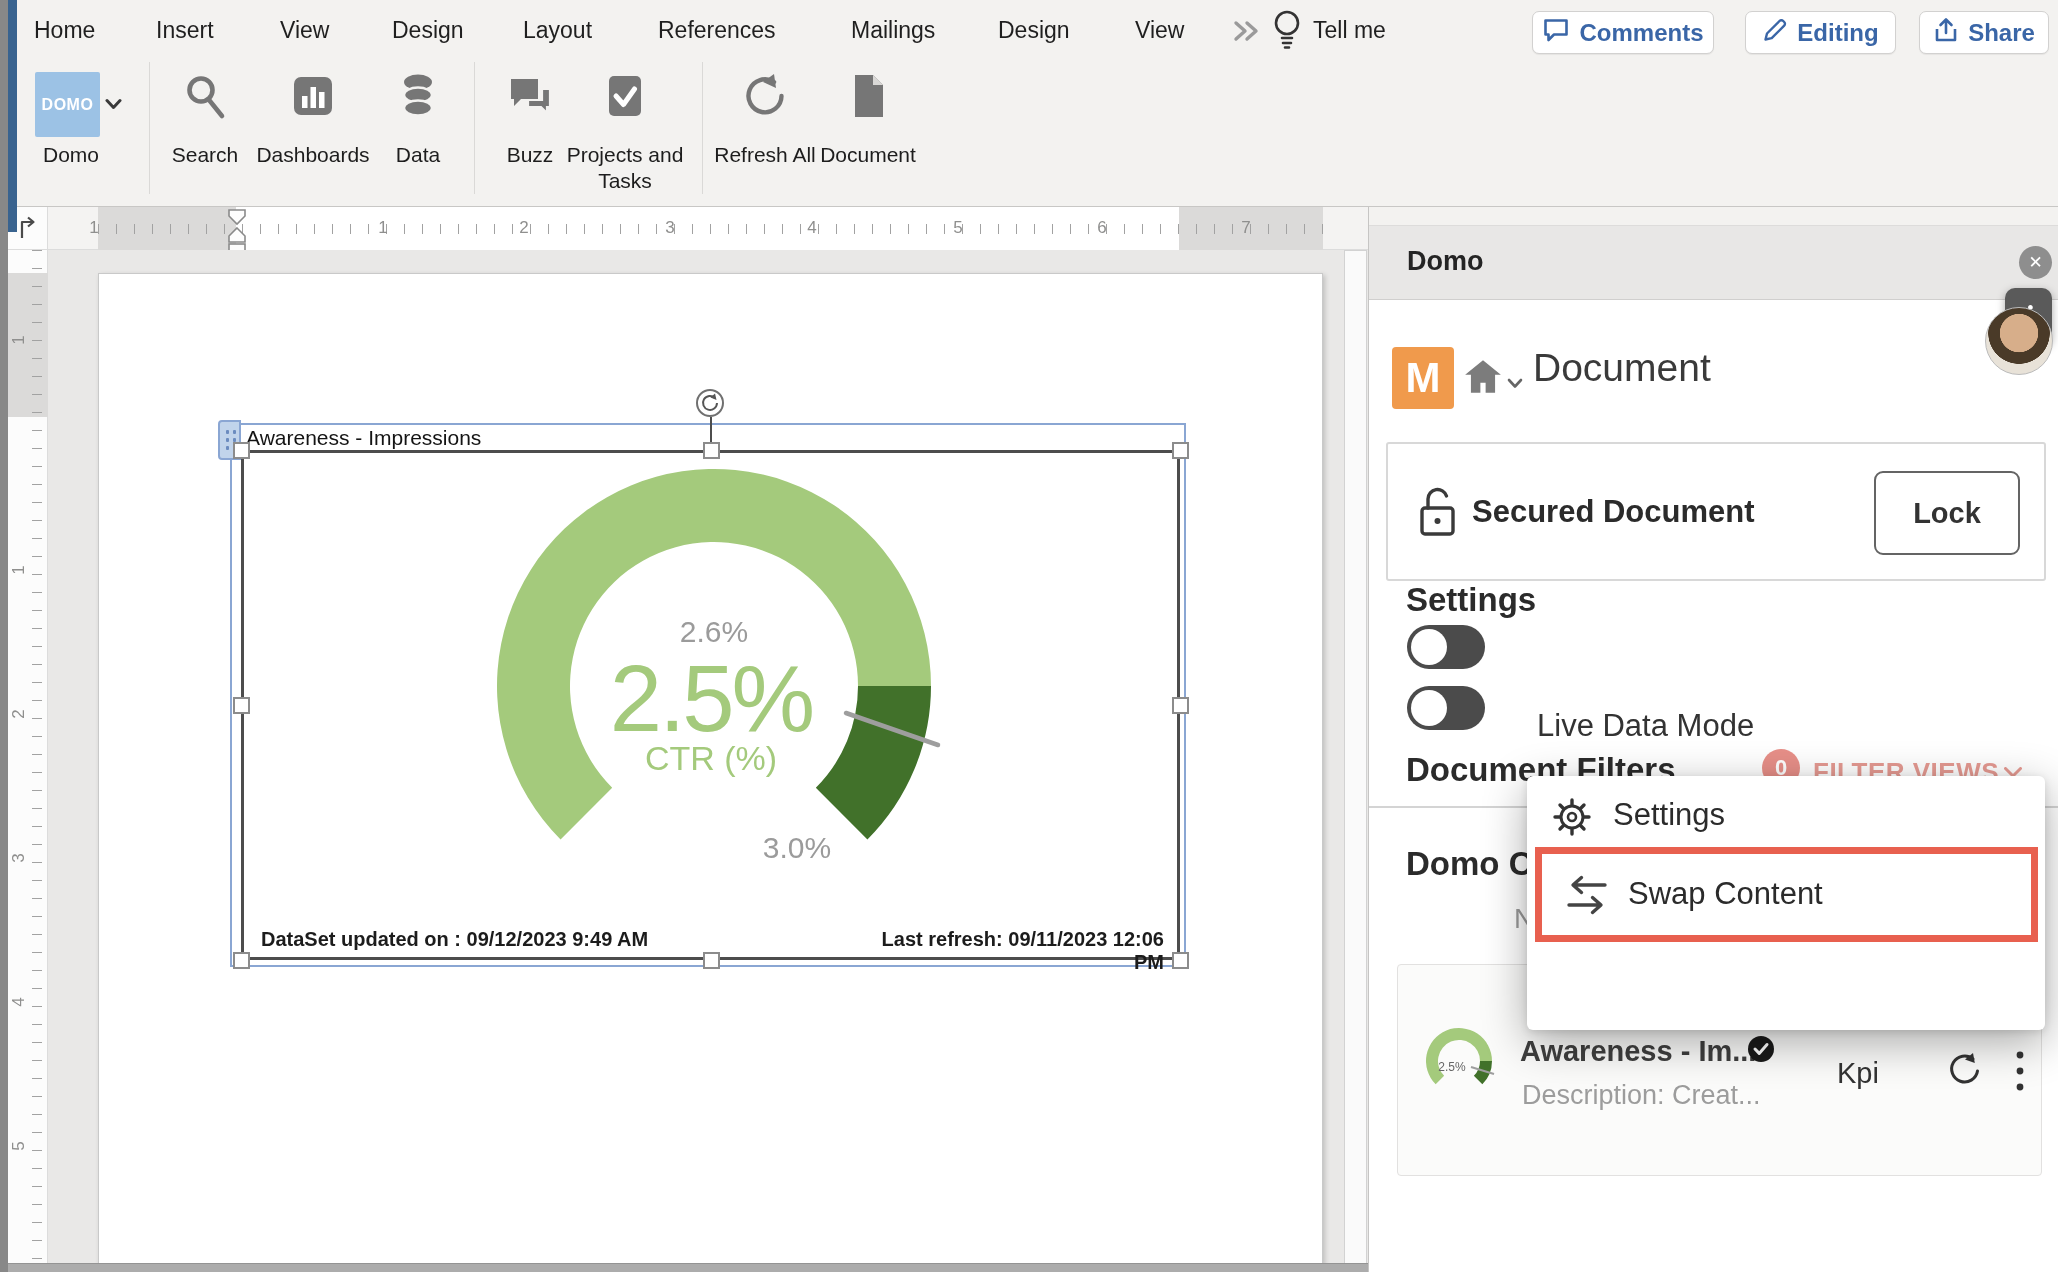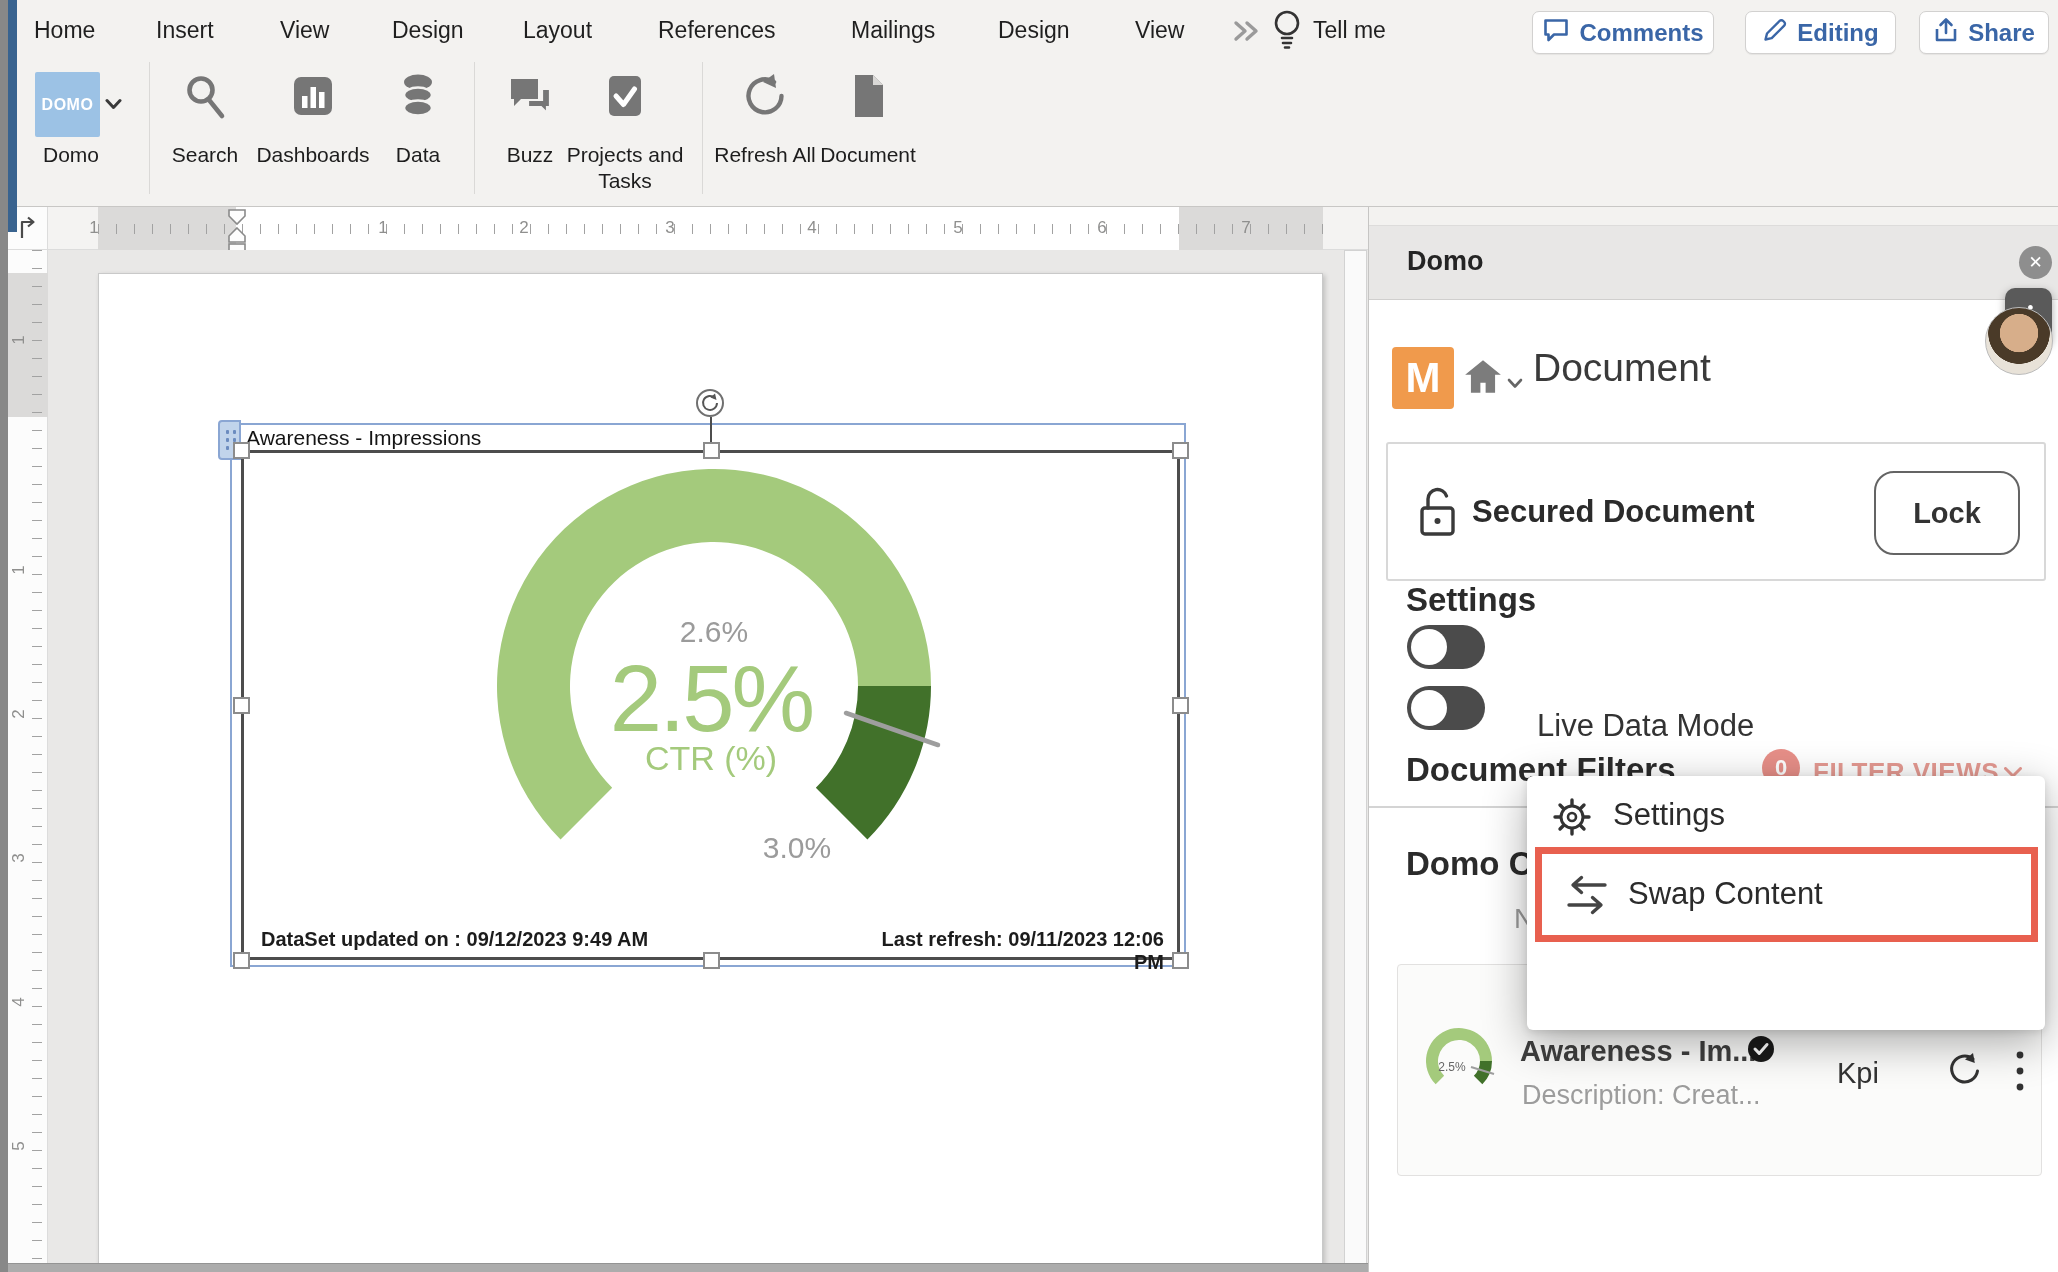--- a/index.html
+++ b/index.html
@@ -293,21 +293,21 @@
 
     <div class="abs" style="left:17px;top:235px;width:660px;height:139px;border:2px solid #D8D8D8;border-radius:3px;background:#FFF">
       <span class="abs" style="left:26px;top:38px">
         <svg width="46" height="58" viewBox="0 0 46 58">
             <rect x="8" y="26" width="31" height="26" rx="3" fill="none" stroke="#3A3A3A" stroke-width="3.4"></rect>
             <circle cx="23.5" cy="39" r="3" fill="#3A3A3A"></circle>
             <path d="M14 26 v-9 a9.5 9.5 0 0 1 18.5 -3" fill="none" stroke="#3A3A3A" stroke-width="3.4" stroke-linecap="round"></path>
           </svg>
       </span>
       <div class="abs" style="left:84px;top:50px;font-size:31px;font-weight:700;color:#2B2B2B">Secured Document</div>
-      <div class="abs" style="left:486px;top:27px;width:146px;height:84px;border:2.5px solid #646464;border-radius:20px;display:flex;align-items:center;justify-content:center;font-size:29px;font-weight:700;color:#333;cursor:pointer;background:#FFF">Lock</div>
+      <div class="abs" style="left:486px;top:27px;width:146px;height:84px;border:2.5px solid #646464;border-radius:9px;display:flex;align-items:center;justify-content:center;font-size:29px;font-weight:700;color:#333;cursor:pointer;background:#FFF">Lock</div>
     </div>
 
     <div class="p-heading" style="left:37px;top:374px">Settings</div>
     <div class="toggle" style="left:38px;top:418px">
         <div class="knob"></div>
       </div>
     <div class="toggle" style="left:38px;top:479px">
         <div class="knob"></div>
       </div>
     <div class="abs p-label" style="left:168px;top:501px">Live Data Mode</div>

